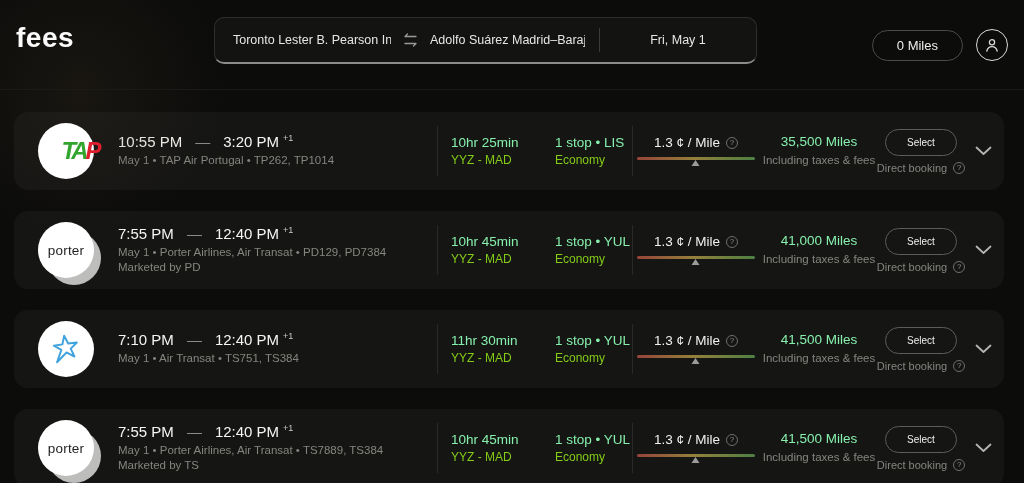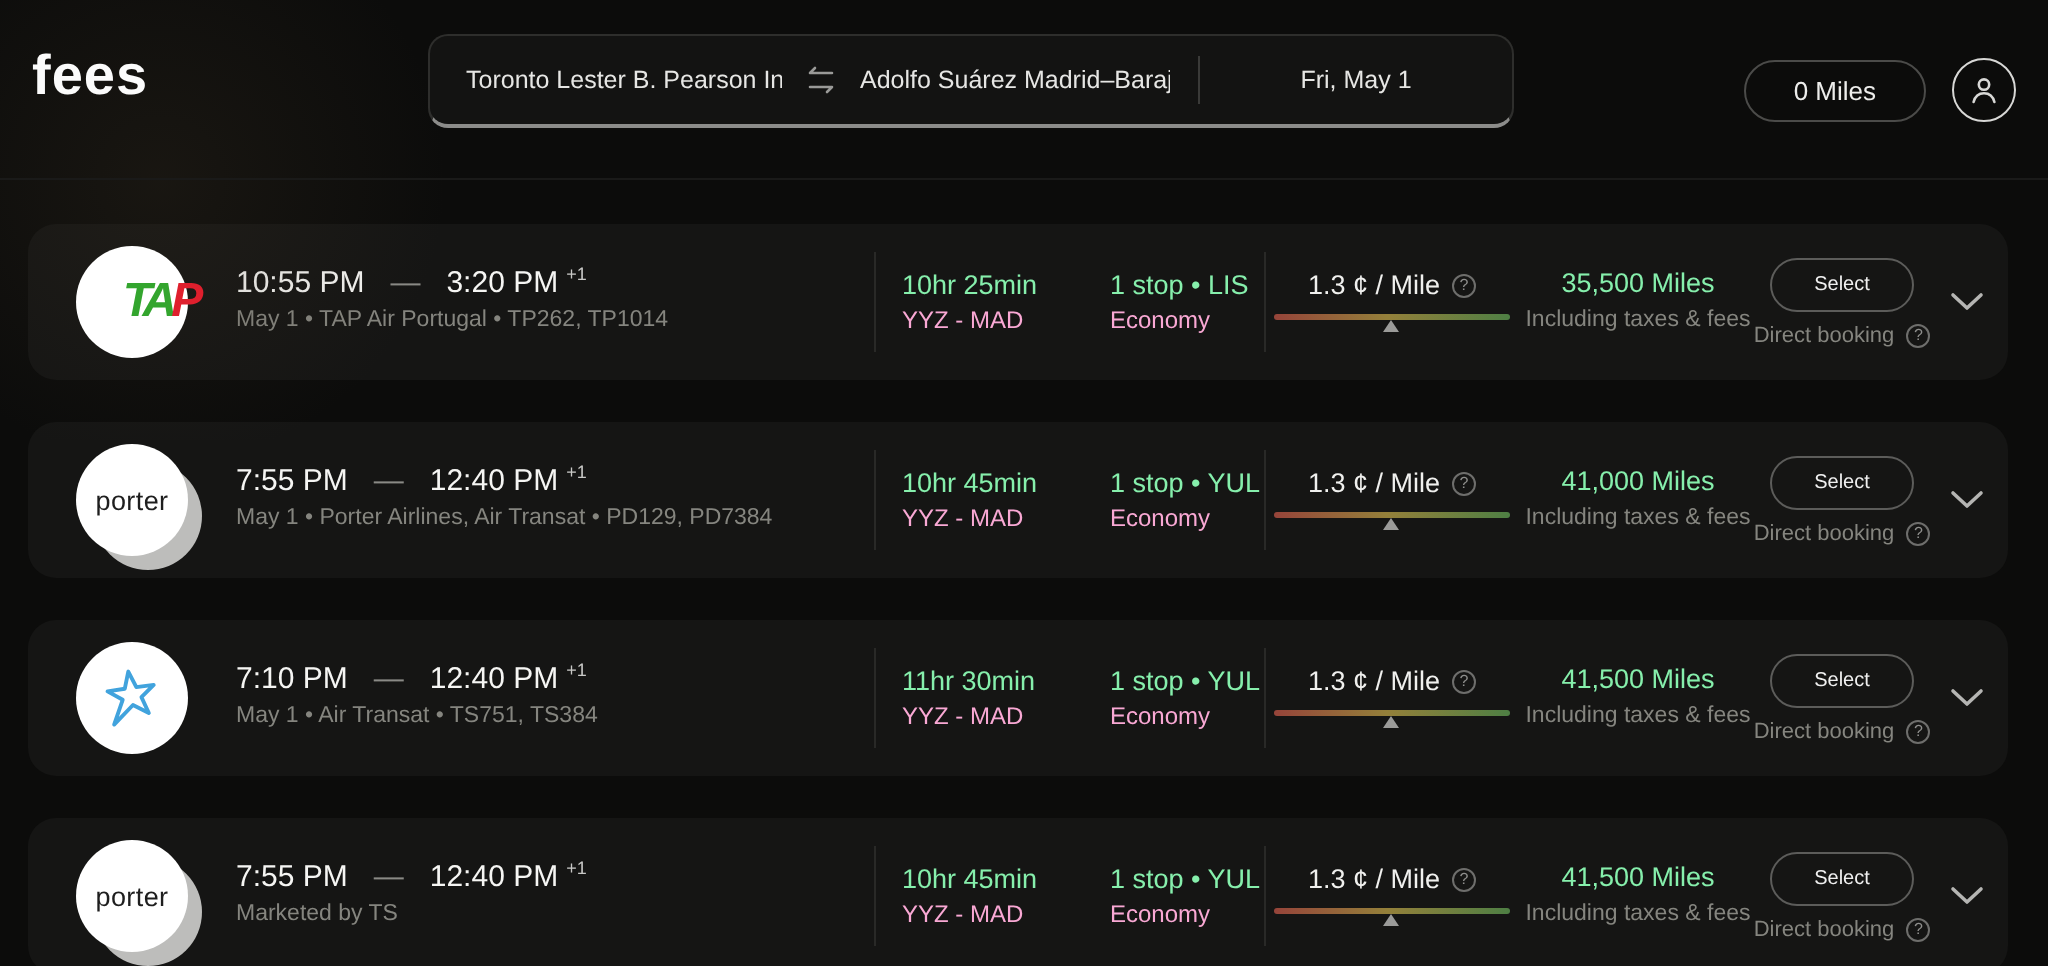--- a/index.html
+++ b/index.html
@@ -86,21 +86,21 @@
   .times { display:flex; align-items:baseline; font-size:15px; font-weight:500; color:#f5f5f3; margin-bottom:3px; }
   .dash { color:#8a8a86; margin:0 13px; font-weight:400; }
   .plus { font-size:9px; color:#c8c8c6; margin-left:4px; position:relative; top:-6px; }
   .sub { font-size:11.5px; color:#85857f; line-height:15.5px; }
 
   .vdiv { width:1px; height:50px; background:#292927; flex:0 0 auto; align-self:center; }
 
   .col-dur { width:117px; padding-left:13px; flex:0 0 auto; }
   .col-stops { width:77px; flex:0 0 auto; }
   .main-txt { font-size:13.5px; color:#86efac; margin-bottom:3px; }
-  .sub2 { font-size:12px; color:#f9a8d4; }
+  .sub2 { font-size:12px; color:#84cc16; }
 
   .col-price { width:126px; flex:0 0 auto; display:flex; flex-direction:column; align-items:center; }
   .rate-line { display:flex; align-items:center; font-size:13.5px; color:#f0f0ee; margin-bottom:7px; }
   .qicon {
     width:12px; height:12px; border:1px solid #6e6e6c; border-radius:50%;
     color:#8f8f8d; font-size:8px; line-height:10px;
     display:inline-flex; align-items:center; justify-content:center;
     margin-left:6px; flex:0 0 auto; cursor:pointer;
   }
   .rate-bar {
@@ -247,20 +247,21 @@
     </div>
 
     <div class="col-info">
       <div class="times">
         <span>7:55 PM</span>
         <span class="dash">—</span>
         <span>12:40 PM</span>
         <span class="plus">+1</span>
       </div>
       <div class="sub">May 1 • Porter Airlines, Air Transat • PD129, PD7384</div>
+      <div class="sub marketed">Marketed by PD</div>
     </div>
 
     <div class="vdiv"></div>
 
     <div class="col-dur">
       <div class="main-txt">10hr 45min</div>
       <div class="sub2">YYZ - MAD</div>
     </div>
 
     <div class="col-stops">
@@ -378,20 +379,21 @@
         </div>
     </div>
 
     <div class="col-info">
       <div class="times">
         <span>7:55 PM</span>
         <span class="dash">—</span>
         <span>12:40 PM</span>
         <span class="plus">+1</span>
       </div>
+      <div class="sub">May 1 • Porter Airlines, Air Transat • TS7889, TS384</div>
       <div class="sub marketed">Marketed by TS</div>
     </div>
 
     <div class="vdiv"></div>
 
     <div class="col-dur">
       <div class="main-txt">10hr 45min</div>
       <div class="sub2">YYZ - MAD</div>
     </div>
 

